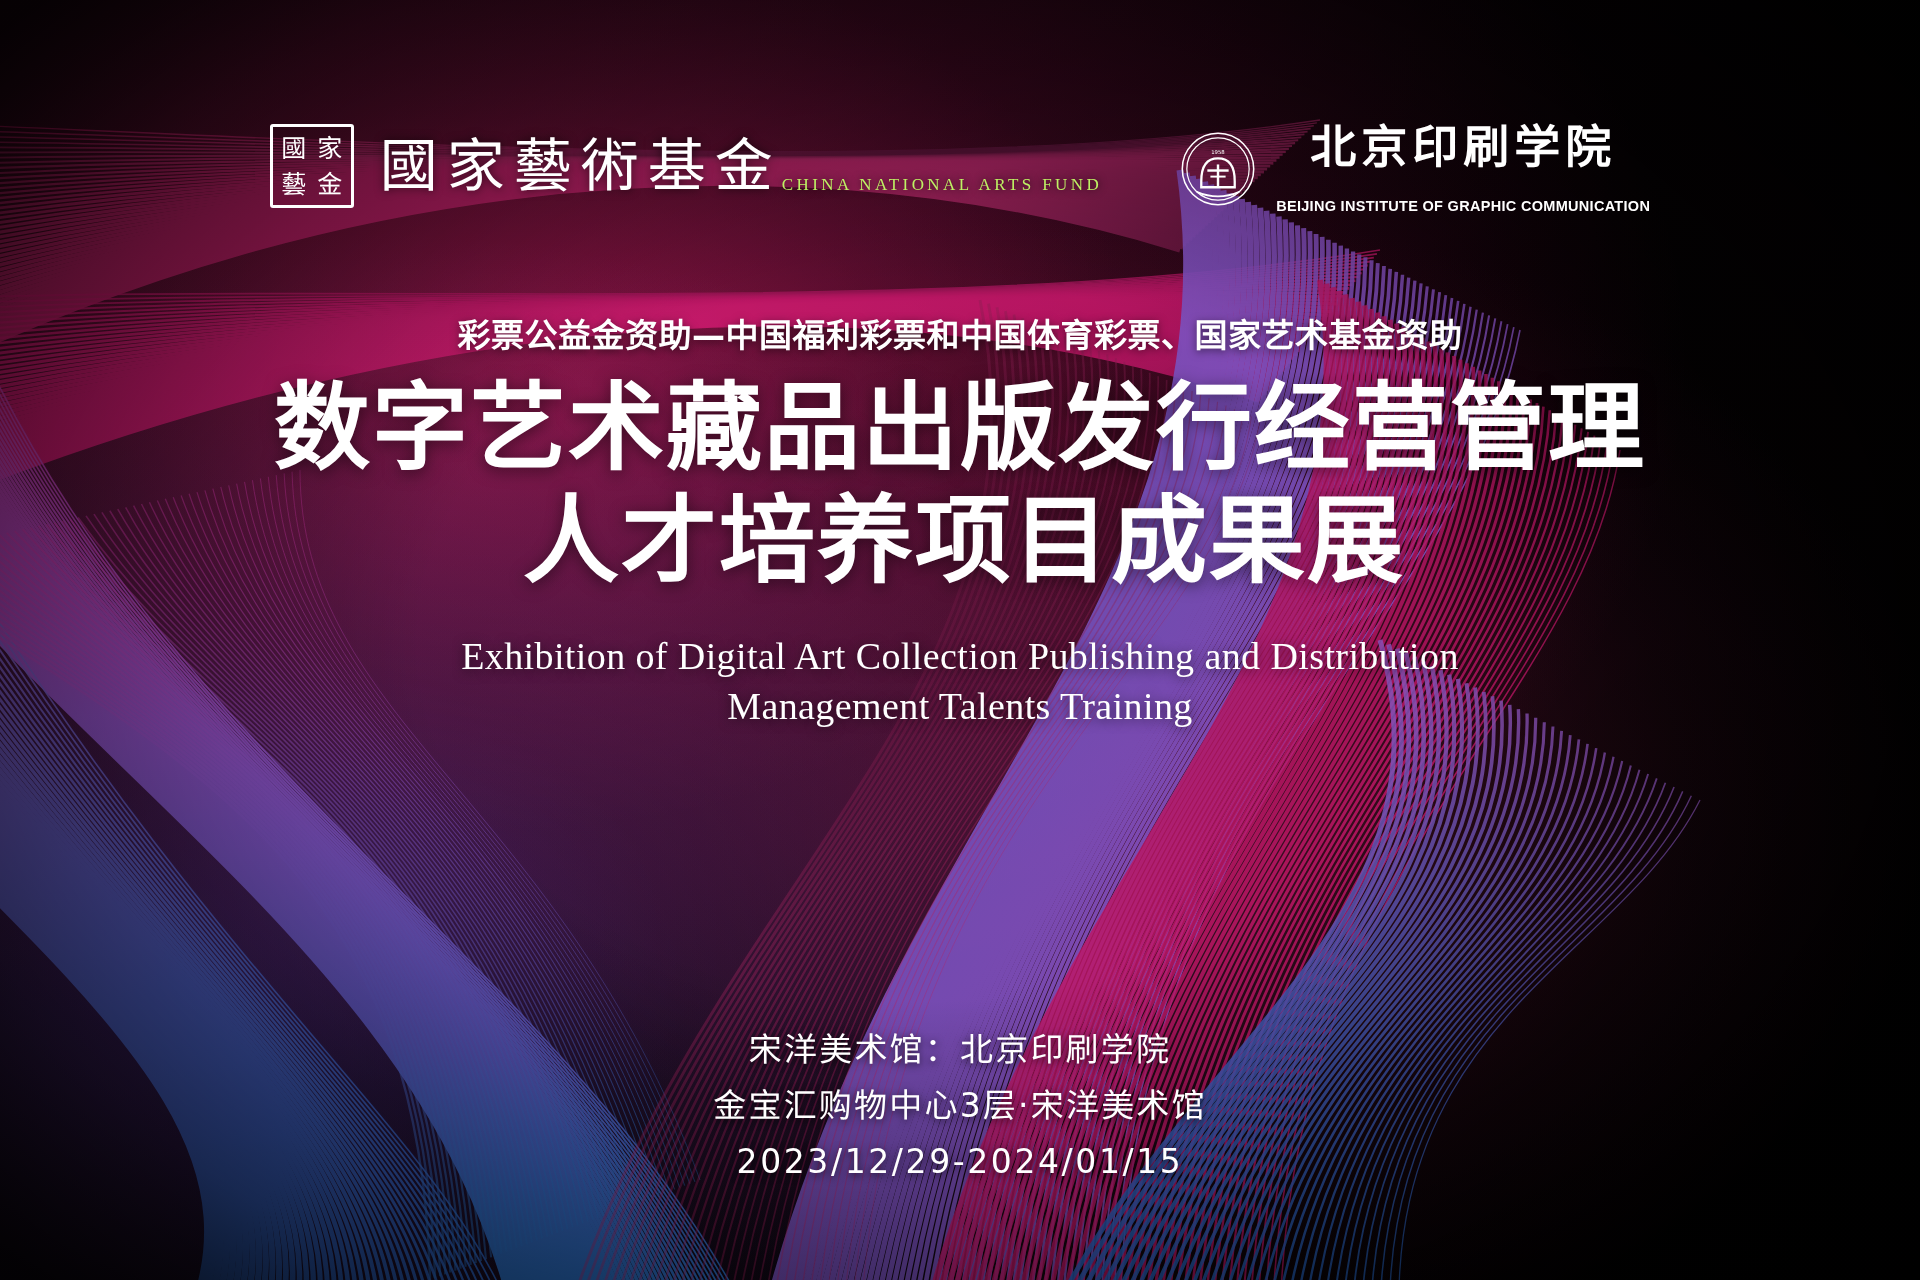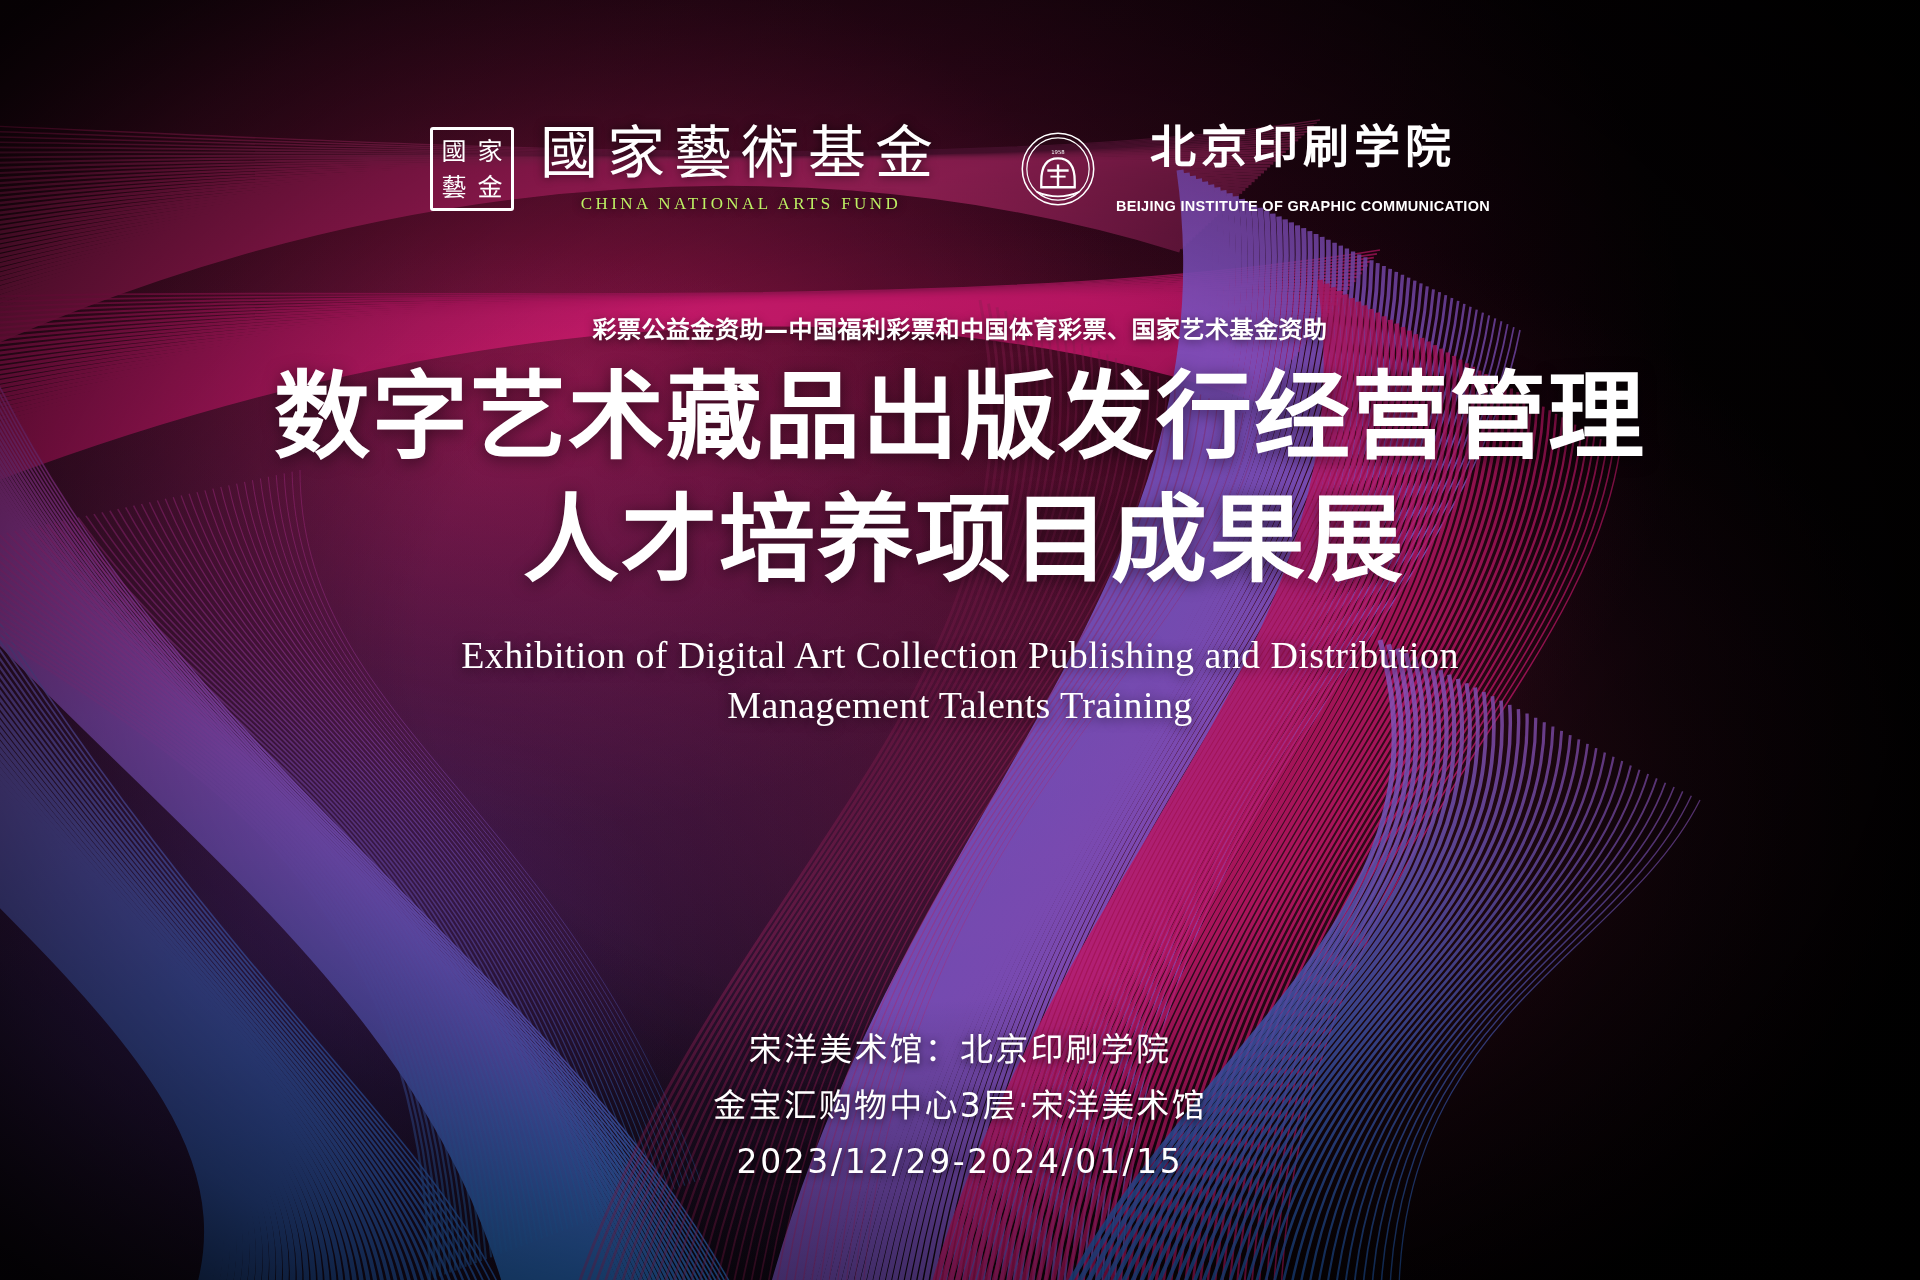--- a/index.html
+++ b/index.html
@@ -67,21 +67,21 @@
     line-height: 1;
     align-items: center;
     justify-items: center;
     padding: 3px;
     box-sizing: border-box;
     margin-right: 26px;
     flex: none;
   }
   .seal-square span { display: block; }
 
-  .cnaf-text { display: flex; flex-direction: column; align-items: center; }
+  .cnaf-text { display: flex; flex-direction: row; align-items: flex-end; }
   .cnaf-cn {
     color: #ffffff;
     font-family: "DejaVu Serif", "Liberation Serif", serif;
     font-size: 58px;
     letter-spacing: 9px;
     line-height: 1;
     white-space: nowrap;
     text-shadow: 0 0 10px rgba(0,0,0,0.65);
   }
   .cnaf-en {
@@ -125,38 +125,38 @@
     top: 316px;
     left: 0;
     width: 1920px;
     text-align: center;
     z-index: 6;
   }
   .funding-line {
     color: #ffffff;
     font-family: "DejaVu Sans", "Liberation Sans", sans-serif;
     font-weight: bold;
-    font-size: 24px;
+    font-size: 33px;
     letter-spacing: 0.5px;
     line-height: 1.2;
     white-space: nowrap;
     text-shadow: 0 2px 8px rgba(0,0,0,0.55);
   }
   .title-cn {
     color: #ffffff;
     font-family: "DejaVu Sans", "Liberation Sans", sans-serif;
     font-weight: bold;
     font-size: 96px;
     line-height: 1.18;
     letter-spacing: 2px;
     white-space: nowrap;
     margin-top: 16px;
     text-shadow: 0 3px 16px rgba(0,0,0,0.5);
   }
-  .title-cn.line2 { margin-top: 10px; padding-left: 8px; }
+  .title-cn.line2 { margin-top: 0; padding-left: 8px; }
   .title-en {
     color: #ffffff;
     font-family: "Liberation Serif", "DejaVu Serif", serif;
     font-size: 38px;
     line-height: 1.30;
     letter-spacing: 0.4px;
     white-space: nowrap;
     text-shadow: 0 2px 12px rgba(0,0,0,0.6);
   }
   .title-en.first { margin-top: 34px; }

